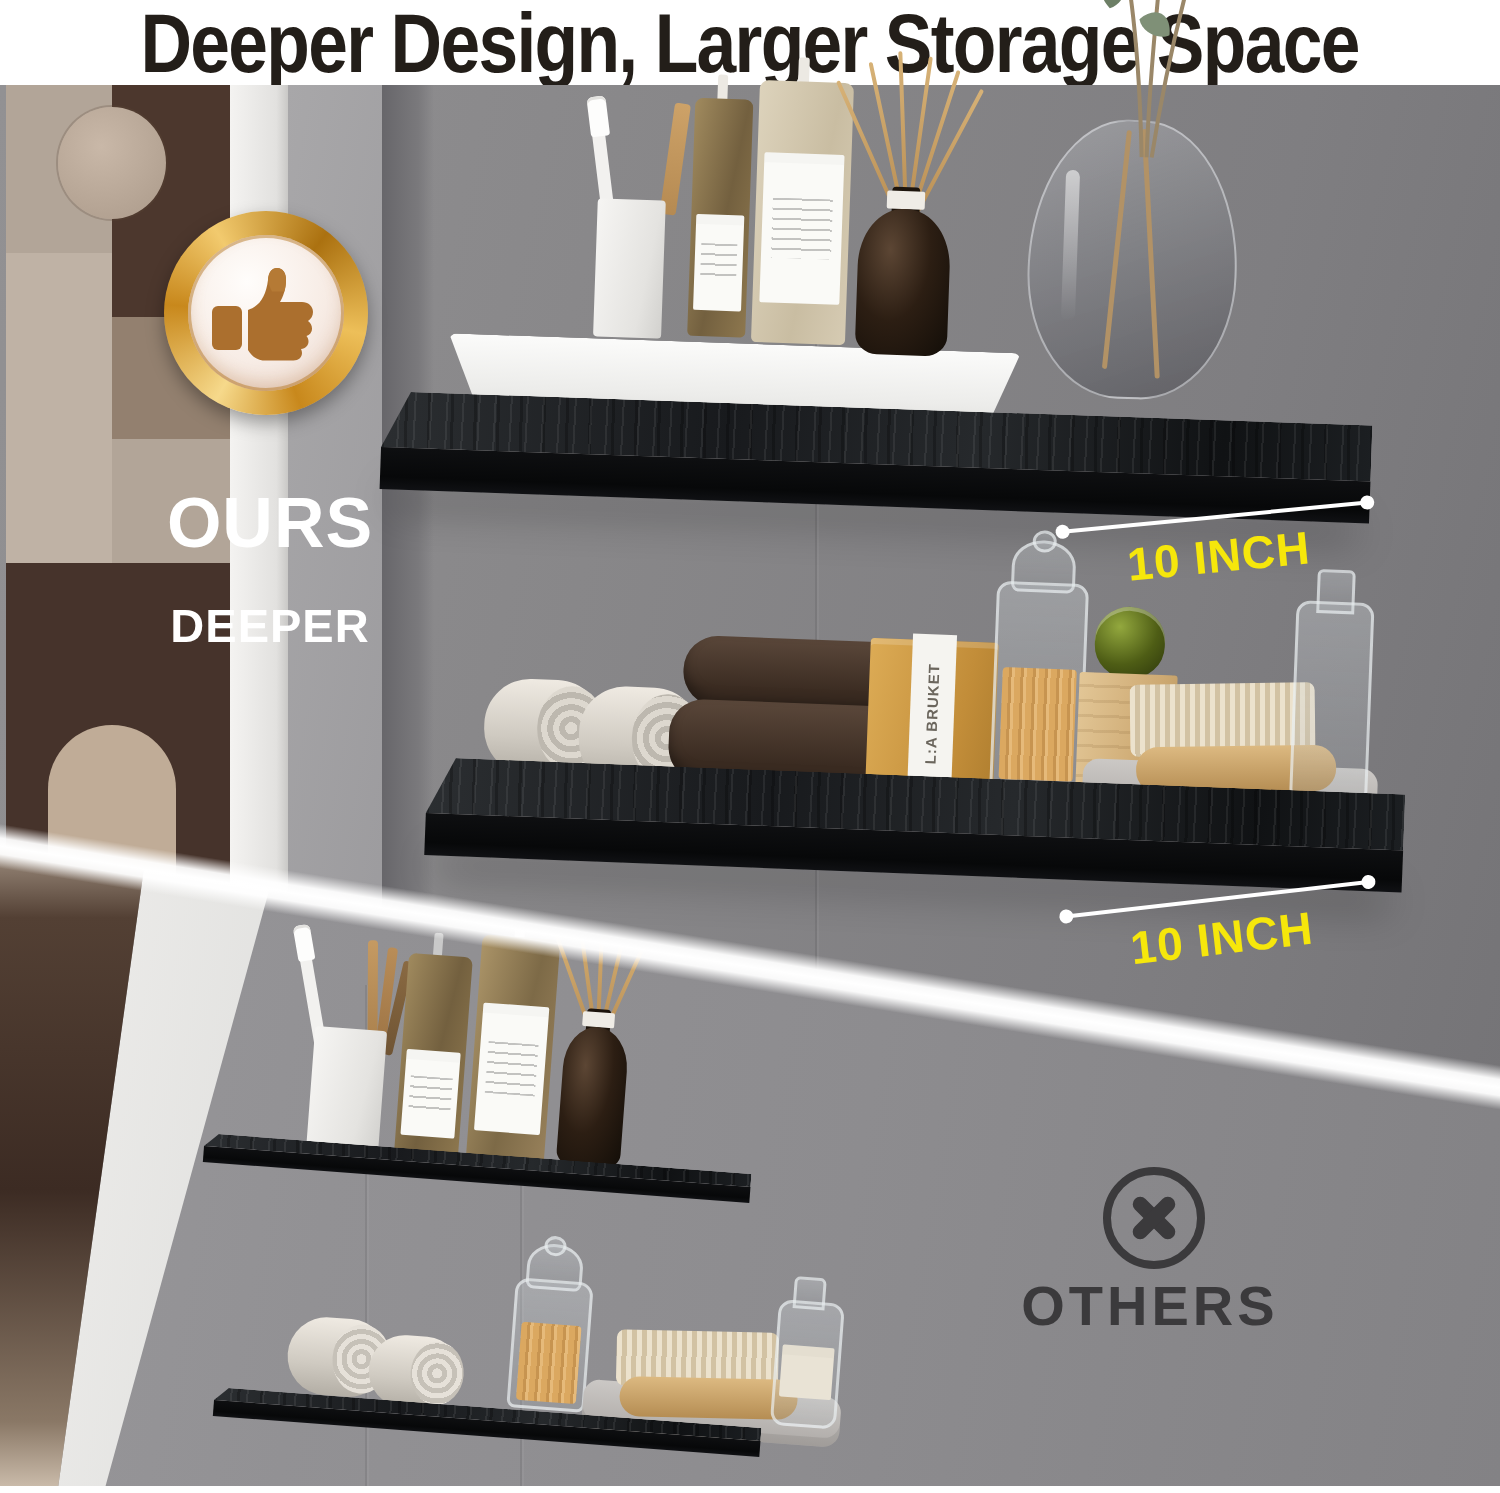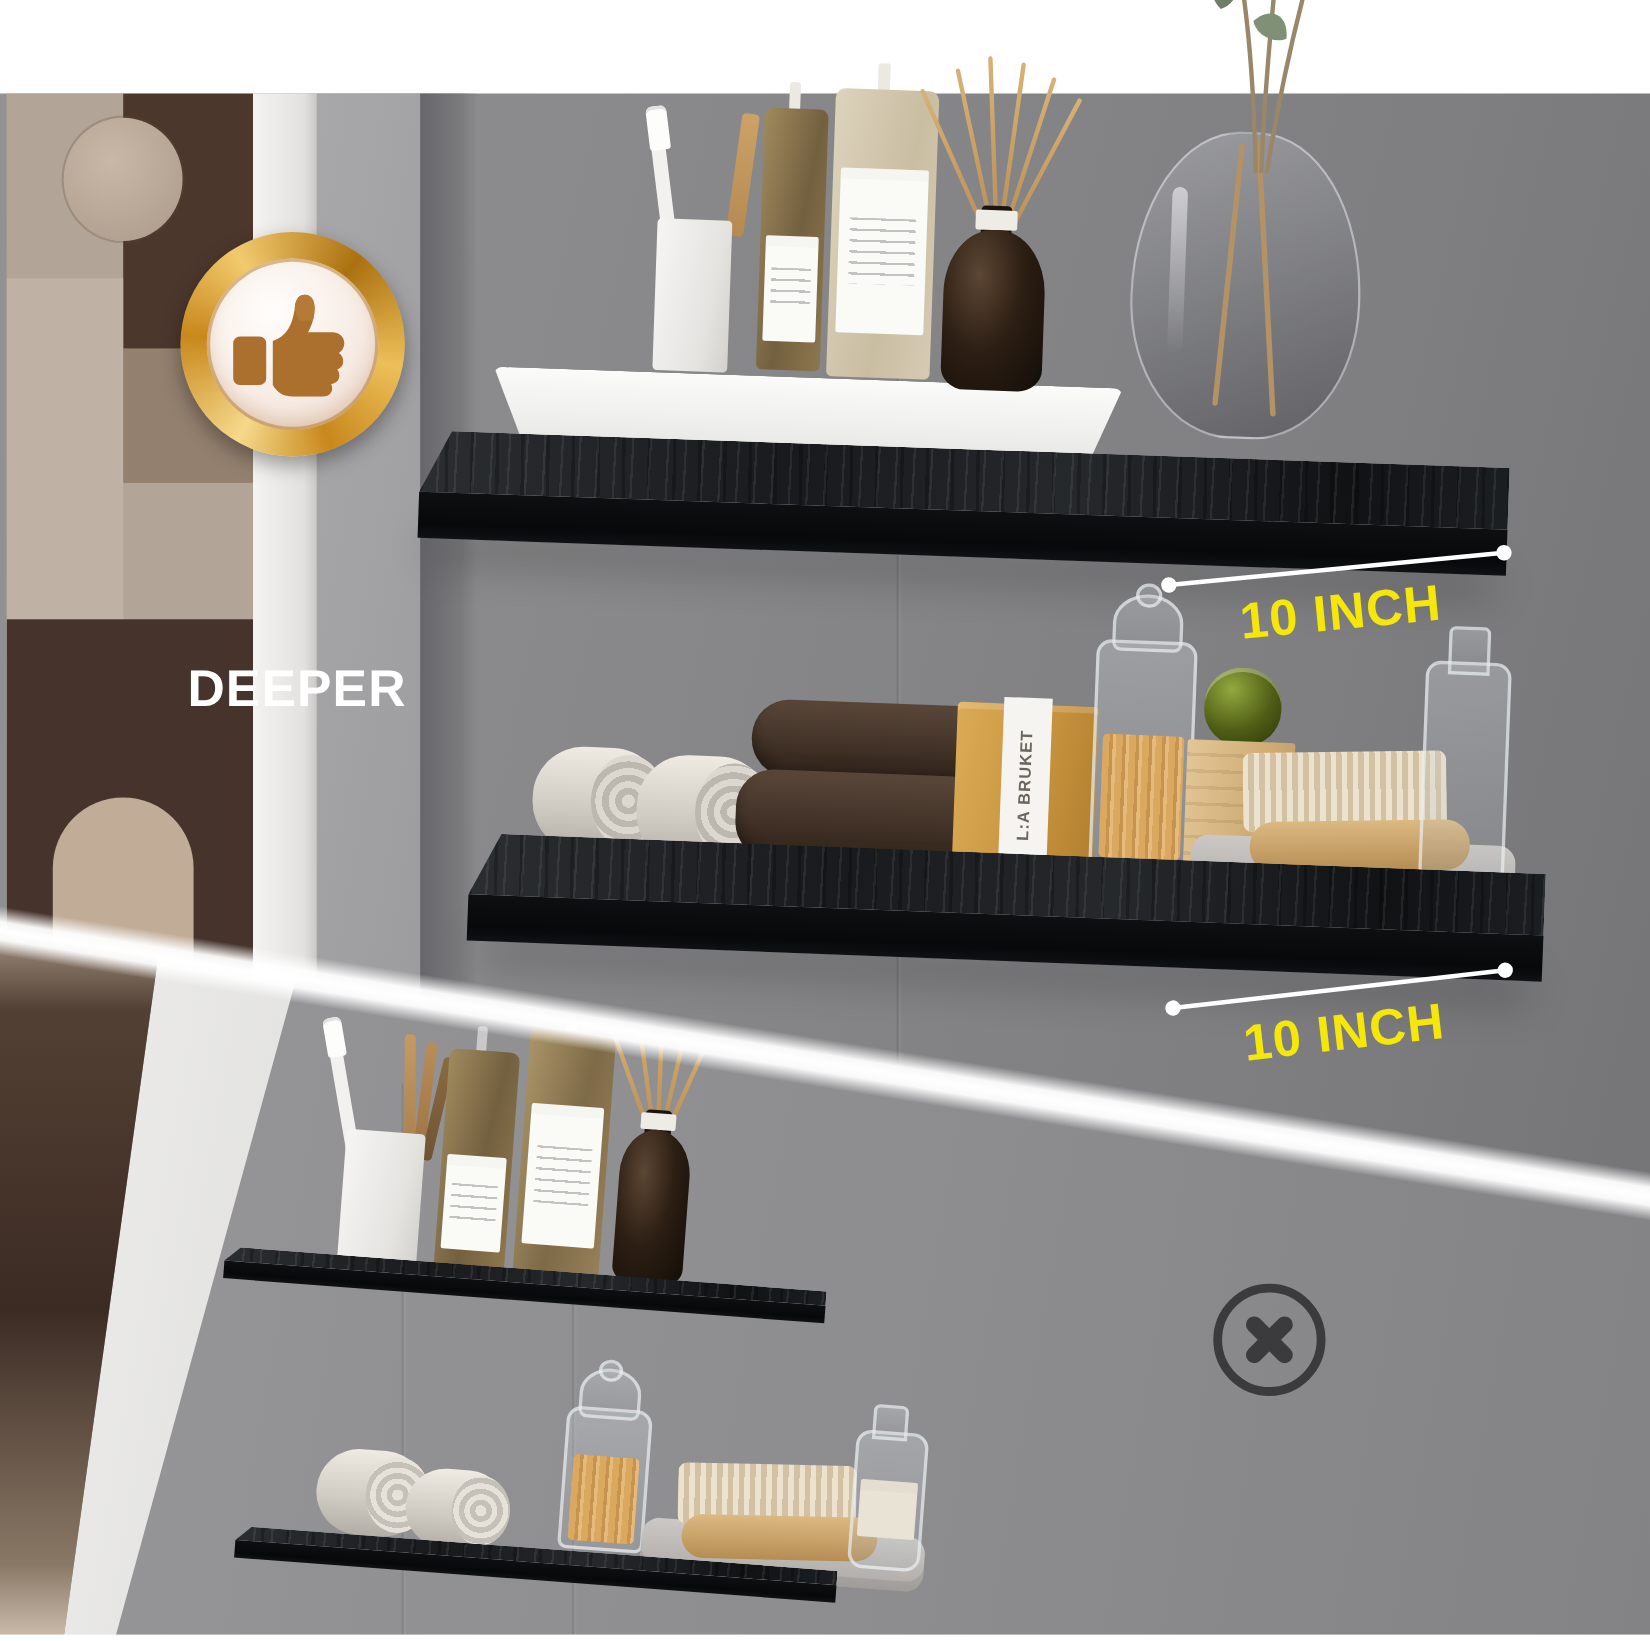--- a/index.html
+++ b/index.html
@@ -170,20 +170,23 @@
   .divider{position:absolute;left:-22px;top:945px;width:1546px;height:44px;
     transform:rotate(9.15deg);transform-origin:center;
     background:linear-gradient(180deg,rgba(255,255,255,0),rgba(255,255,255,.95) 32%,#fff 50%,rgba(255,255,255,.95) 68%,rgba(255,255,255,0));}
   .footer{position:absolute;left:0;top:1486px;width:1500px;height:7px;background:#fff;}
 </style>
 </head>
 <body>
 
 <div class="canvas">
 
+  <div class="header">
+    <div class="title">Deeper Design, Larger Storage Space</div>
+  </div>
 
   <div class="scene">
     <div class="ours-wall"></div>
     <div class="seam" style="left:815px;"></div>
     <div class="wall-strip-light"></div>
     <div class="corner-band"></div>
 
     <div class="art">
       <div class="art-dark-tr"></div>
       <div class="art-circle"></div>
@@ -196,20 +199,21 @@
 
     <div class="badge">
       <div class="badge-inner"></div>
       <svg class="thumb" width="120" height="110" viewBox="0 0 120 110">
         <rect x="6" y="48" width="30" height="44" rx="6" fill="#ab6f2e"></rect>
         <path d="M42 92 L42 52 C54 48 60 38 62 22 C62.5 14 66 10 71 10 C77 10 80 15 80 22 C80 31 77 39 74 44 L96 44 C102 44 107 48 107 54 C107 58 105 61 102 63 C104.5 64.5 106 67.5 106 70.5 C106 74.5 103.5 77 100.5 78 C101.8 79.5 102.5 81.5 102.5 83.5 C102.5 87.5 99.5 90.5 95 91 C95.6 92.2 96 93.6 96 95 C96 99.5 92.5 102.5 87.5 102.5 L60 102.5 C52 102.5 46 99 42 92 Z" fill="#ab6f2e"></path>
         <path d="M62 22 C62.5 14 66 10 71 10 C77 10 80 15 80 22 C80 26 79.4 30 78.4 33.5 L66 33.5 C64 30 62.6 26.4 62 22 Z" fill="#b57a35"></path>
       </svg>
     </div>
 
+    <div class="ours-label">OURS</div>
     <div class="ours-subtitle">
       <div>DEEPER</div>
     </div>
 
     <div class="shelf thick" style="left:383px;top:306px;width:990px;transform:rotate(2deg);">
       <div class="items" style="top:-330px;height:360px;">
         <div class="tray" style="left:64px;bottom:-6px;width:572px;height:96px;"></div>
         <div class="toothbrush-stem" style="left:206px;bottom:208px;width:13px;height:96px;transform:rotate(-9deg);"></div>
         <div class="toothbrush-head" style="left:196px;bottom:292px;width:19px;height:40px;transform:rotate(-9deg);"></div>
         <div class="comb" style="left:276px;bottom:216px;width:16px;height:112px;transform:rotate(6deg);"></div>
@@ -380,18 +384,19 @@
         </div>
       </div>
       <div class="top-face"></div>
       <div class="front-face"></div>
     </div>
 
     <div class="x-circle">
       <div class="x-bar a"></div>
       <div class="x-bar b"></div>
     </div>
+    <div class="others-label">OTHERS</div>
   </div>
 
   <div class="divider"></div>
 
   <div class="footer"></div>
 </div>
 
 </body></html>

